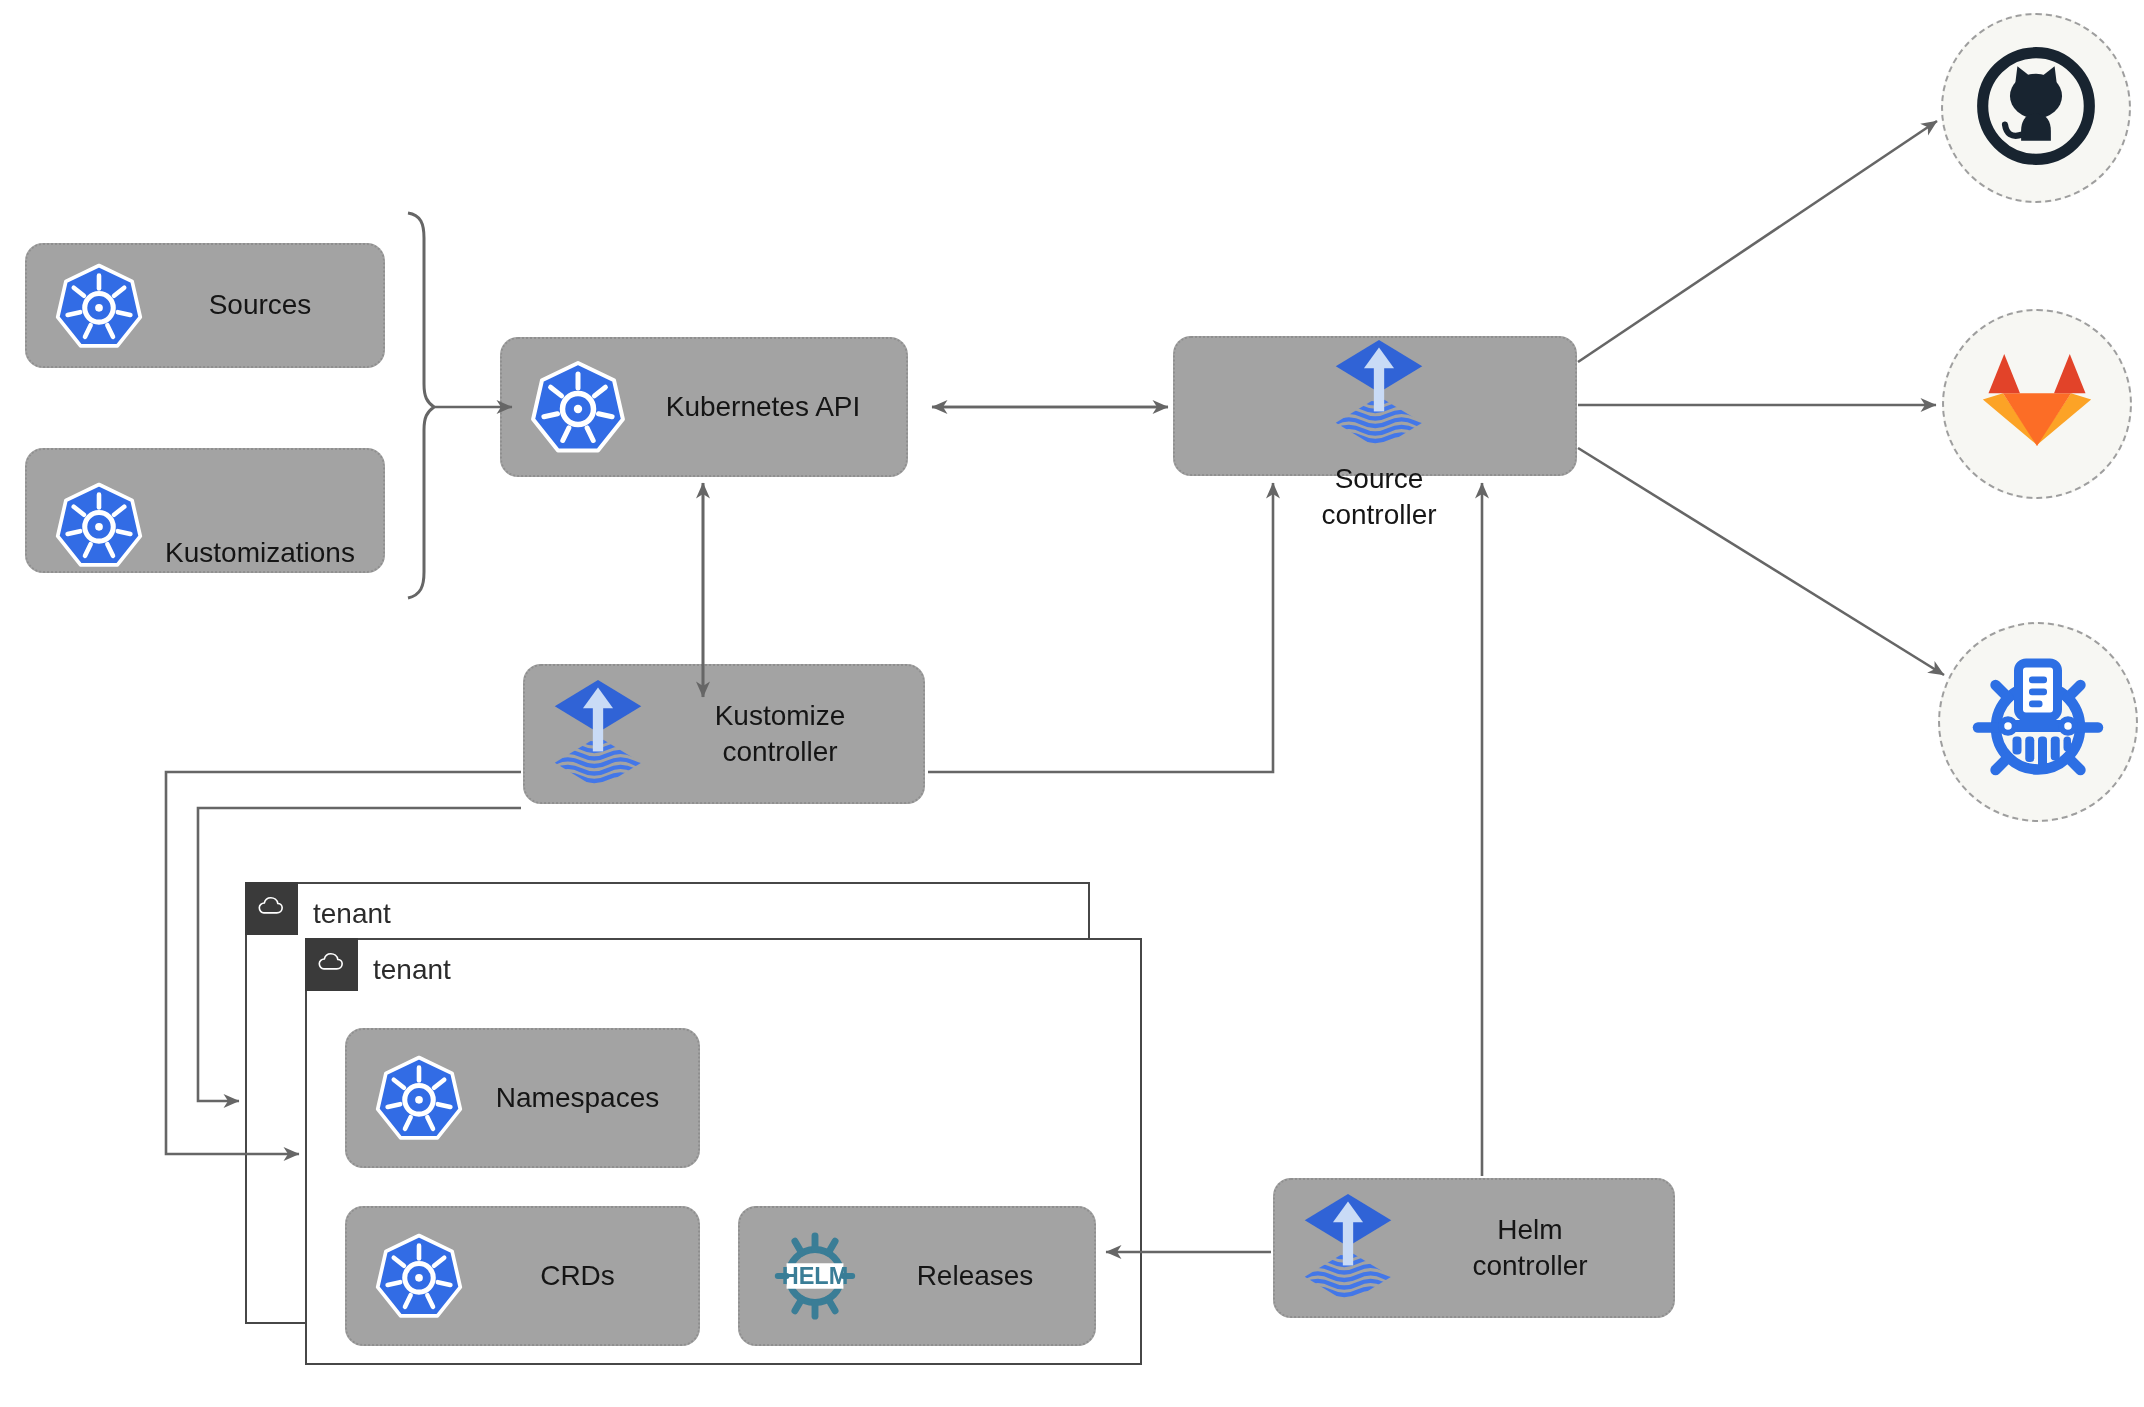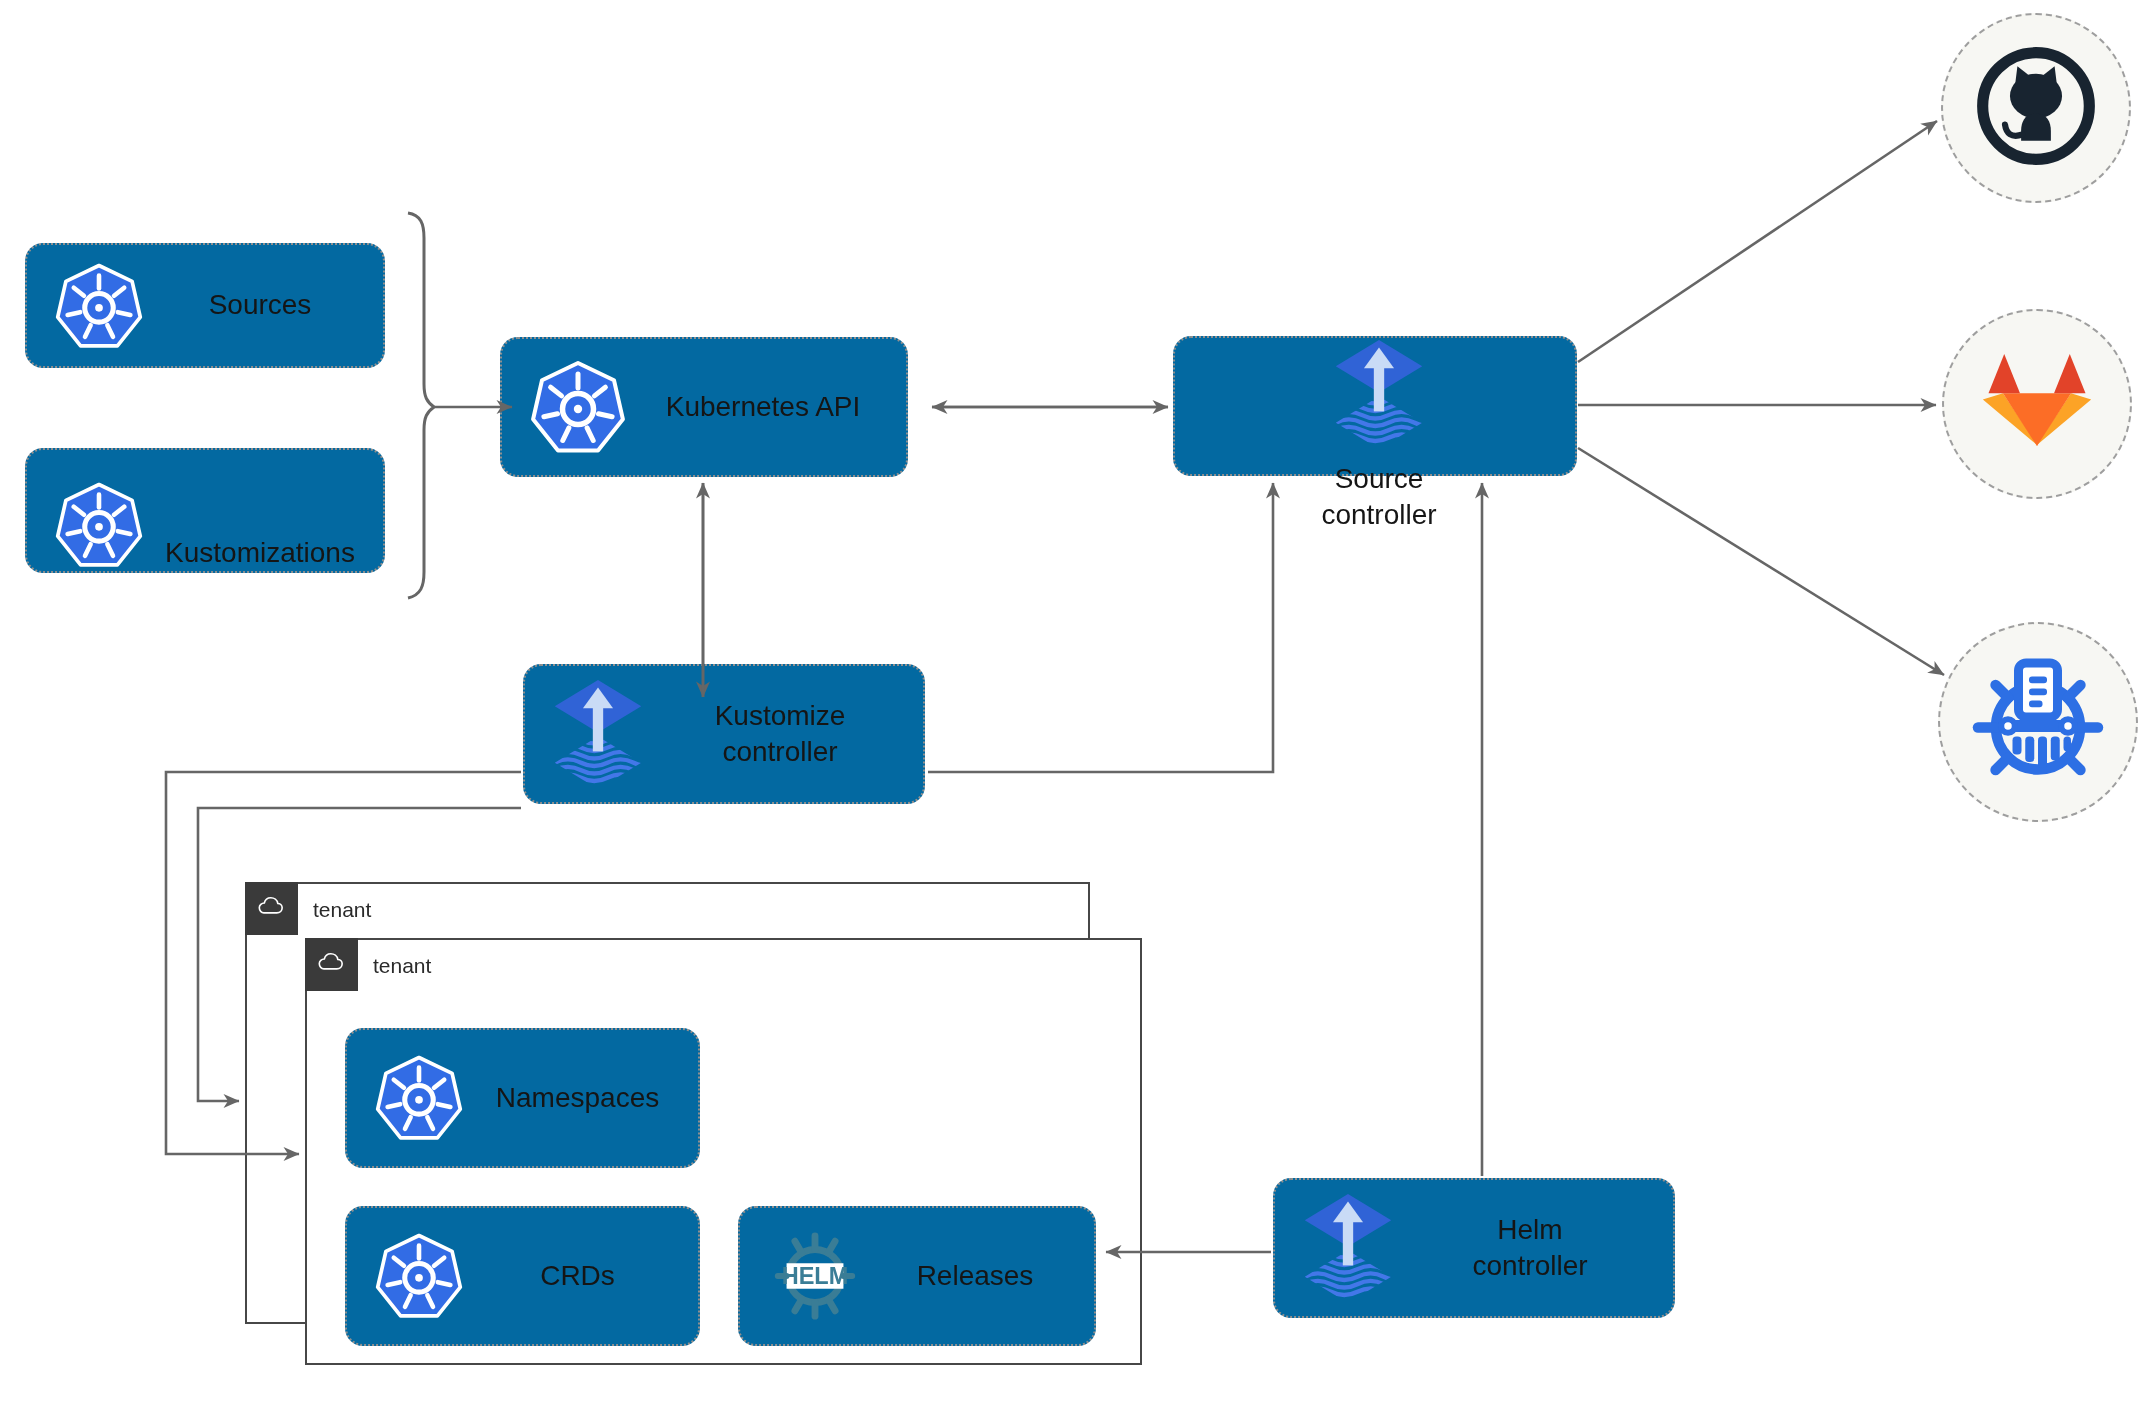--- a/index.html
+++ b/index.html
@@ -1,31 +1,31 @@
 <!DOCTYPE html>
 <html><head>
 <meta charset="utf-8">
 <style>
   html,body{margin:0;padding:0;background:#fff;}
   .stage{position:relative;width:2144px;height:1407px;background:#ffffff;overflow:hidden;
          font-family:"Liberation Sans", sans-serif;}
 
   
-  .node{position:absolute;box-sizing:border-box;background:#0369a1;
+  .node{position:absolute;box-sizing:border-box;background:#a3a3a3;
         border:2.5px dotted #8f8f8f;border-radius:18px;
         display:flex;align-items:center;padding:0 18px 0 26px;gap:10px;}
   .node .icon{flex:0 0 auto;display:flex;align-items:center;justify-content:center;}
   .node .label{flex:1;text-align:center;font-size:28px;color:#151515;line-height:1.3;}
   .node.wrap .label{max-width:185px;margin:0 auto;}
 
   
   .tenant{position:absolute;box-sizing:border-box;background:#ffffff;border:2.5px solid #474747;}
   .tenant .tab{position:absolute;left:-2.5px;top:-2.5px;width:53px;height:53px;background:#3a3a3a;
                display:flex;align-items:center;justify-content:center;}
-  .tenant .tenant-label{position:absolute;left:66px;top:14px;font-size:21px;color:#2b2b2b;}
+  .tenant .tenant-label{position:absolute;left:66px;top:14px;font-size:28px;color:#2b2b2b;}
 
   
   .ext{position:absolute;box-sizing:border-box;border:2.5px dashed #9e9e9e;border-radius:50%;
        background:#f7f7f3;display:flex;align-items:center;justify-content:center;}
 
   .edges{position:absolute;left:0;top:0;z-index:9;pointer-events:none;}
   .defs-hidden{position:absolute;width:0;height:0;overflow:hidden;}.z2{z-index:2}.z3{z-index:3}.z4{z-index:4}
 </style>
 </head>
 <body>

